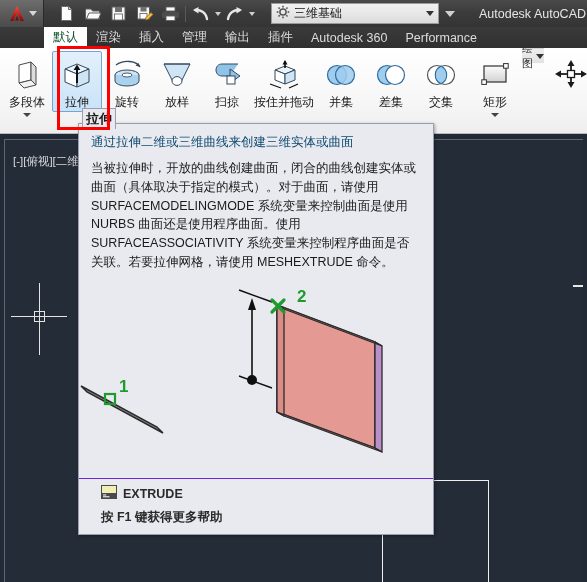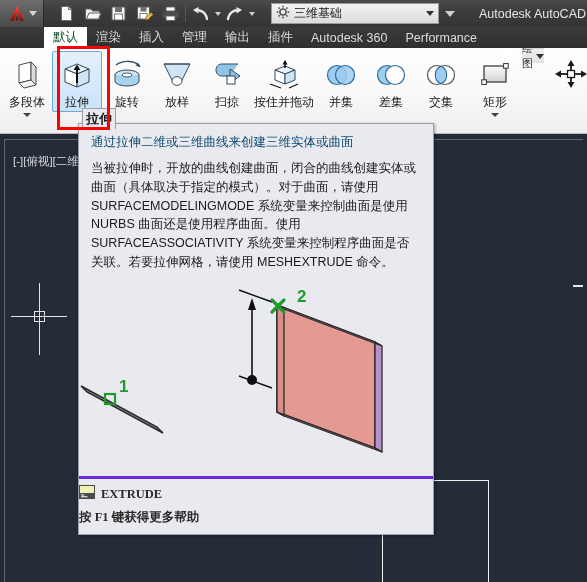--- a/index.html
+++ b/index.html
@@ -157,21 +157,21 @@
     background: #e9e9f0; padding: 1px 3px; border: 1px solid #9d9db0; border-bottom: none;
     z-index: 3;
   }
   .tt-body { padding: 9px 12px 0 12px; }
   .tt-summary { font-size: 12.5px; color: #0c4a6e; line-height: 1.45; }
   .tt-desc {
     font-size: 12.5px; color: #1a1a1a; line-height: 1.5; margin-top: 8px;
   }
   .tt-illus { flex: 1; position: relative; margin-top: 6px; }
   .tt-foot {
-    border-top: 3px solid #6d28d9; padding: 6px 10px 8px 0; font-family: Liberation Serif, serif;
+    border-top: 1px solid #6d28d9; padding: 6px 10px 8px 22px;
   }
   .tt-cmdrow { display: flex; align-items: center; gap: 6px; }
   .tt-cmd { font-size: 12.5px; font-weight: bold; color: #2a2a2a; }
   .tt-f1 { font-size: 12.5px; font-weight: bold; color: #2a2a2a; margin-top: 6px; }
 
   
   .redbox {
     position: absolute; left: 57px; top: 46px; width: 53px; height: 84px;
     border: 3px solid #ff0000; z-index: 6; pointer-events: none;
   }

